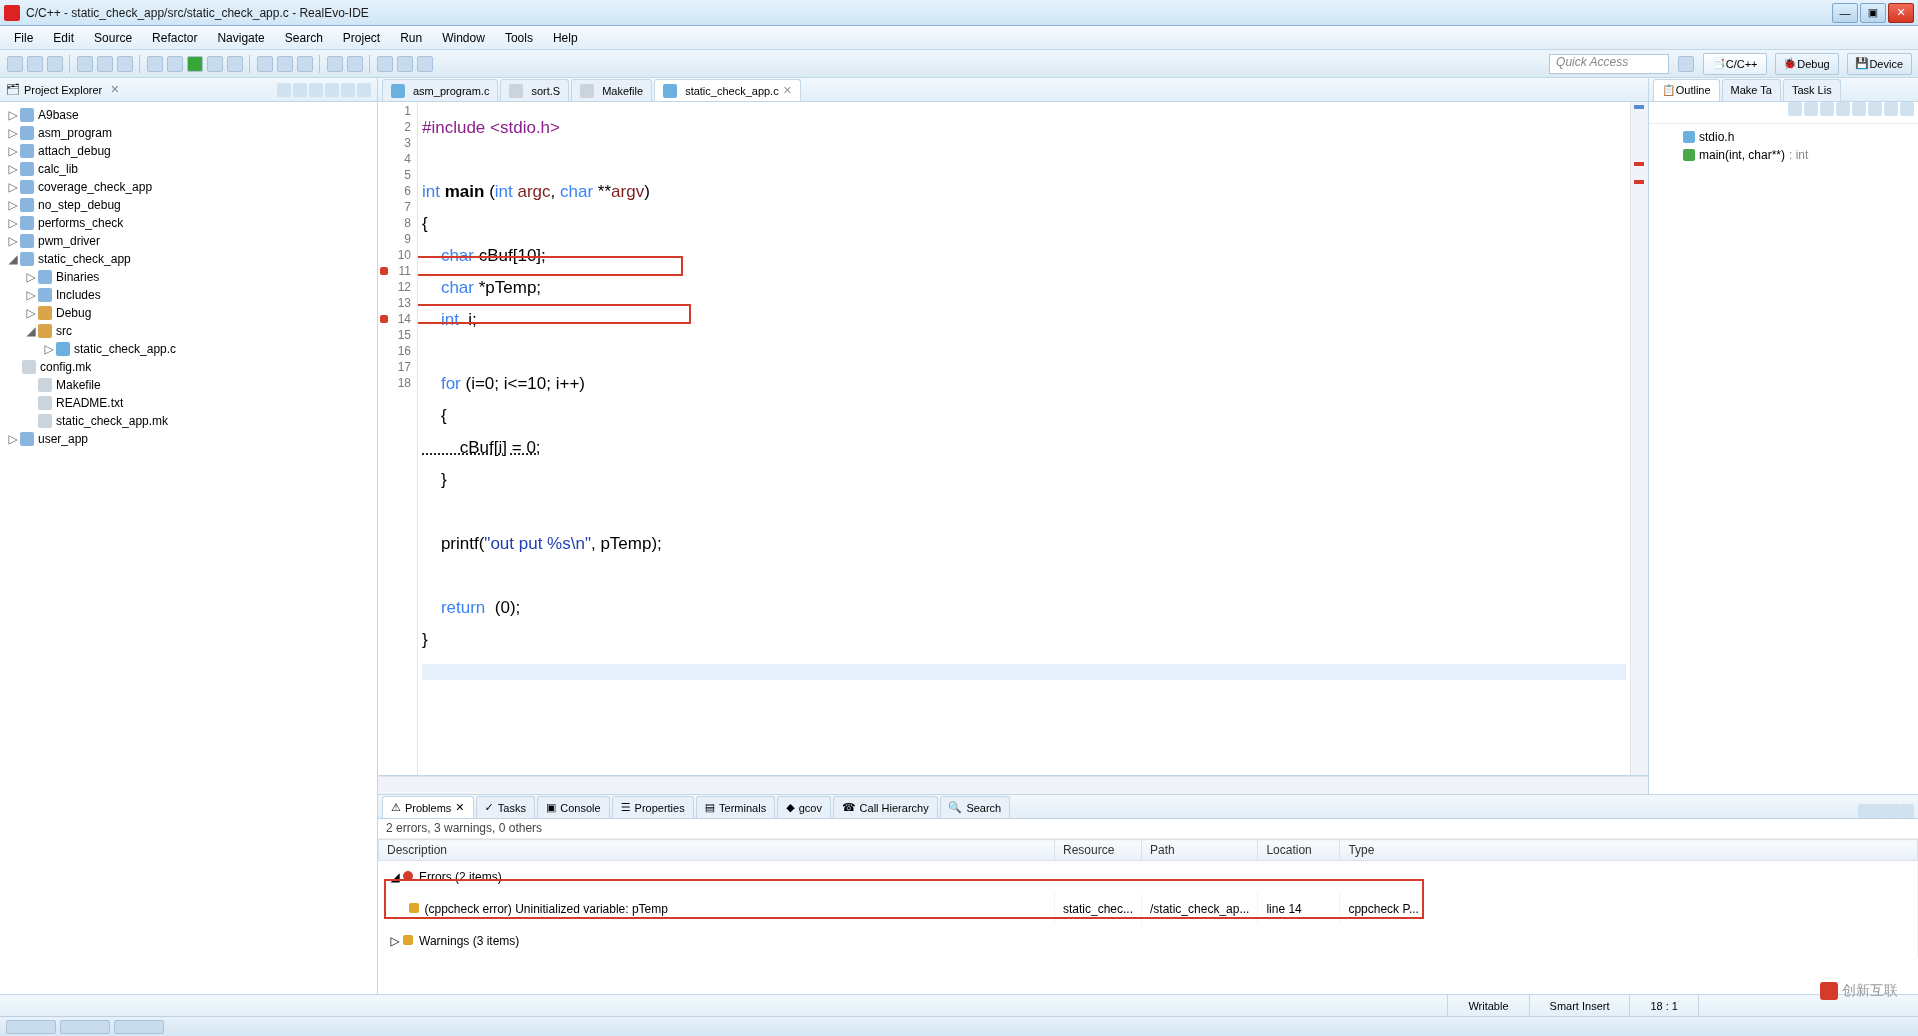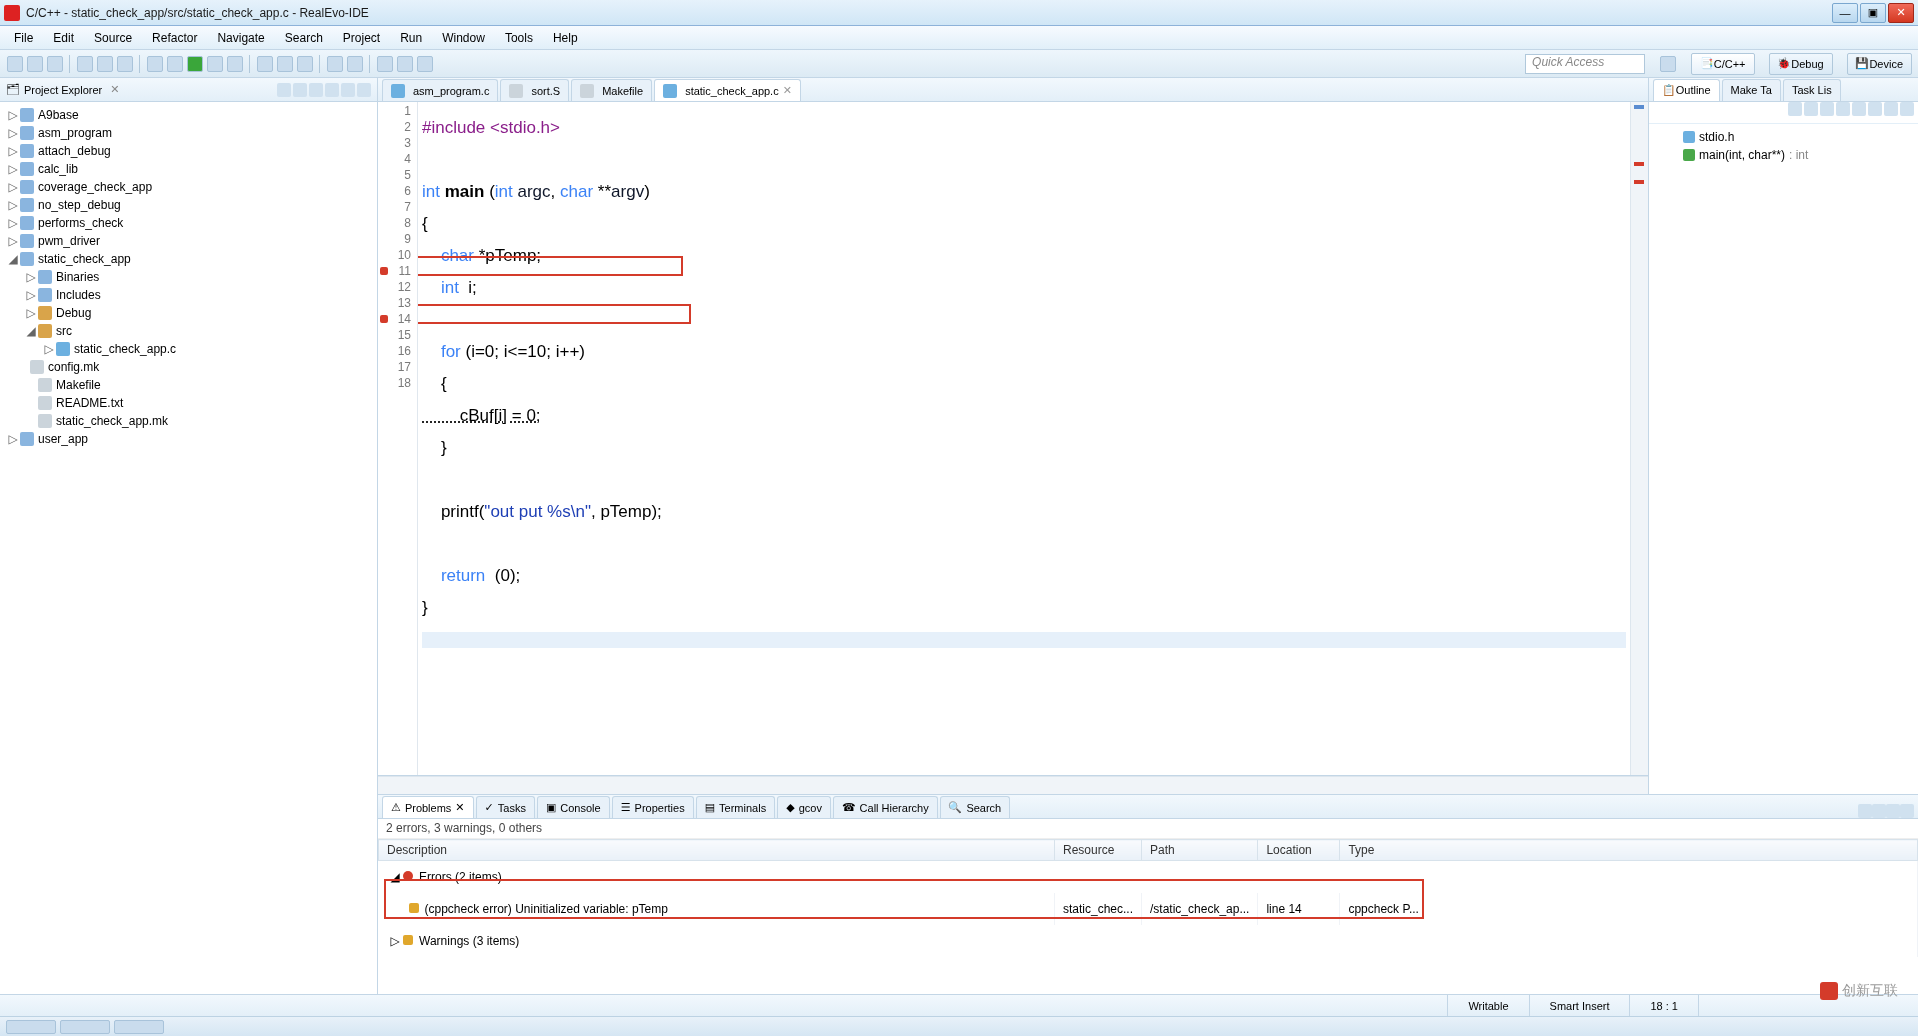--- a/index.html
+++ b/index.html
@@ -14,21 +14,21 @@
 .win-btn.close { background: linear-gradient(#f06a5a, #d43821); color: #fff; border-color: #a0281a; }
 
 
 .menubar { height: 24px; background: linear-gradient(#f7fbff, #e1eff9); border-bottom: 1px solid #c3d6e6; display: flex; align-items: center; padding: 0 4px; }
 .menubar span { padding: 4px 10px; }
 
 
 .toolbar { height: 28px; background: linear-gradient(#eef6fc, #dceaf4); border-bottom: 1px solid #c3d6e6; display: flex; align-items: center; padding: 0 6px; gap: 2px; }
 .tbtn { width: 16px; height: 16px; background: #c9dced; border: 1px solid #a8c3da; border-radius: 2px; margin: 0 1px; }
 .tsep { width: 2px; height: 18px; border-left: 1px solid #b0c8db; margin: 0 3px; }
-.toolbar .right { margin-left: auto; display: flex; align-items: center; gap: 14px; }
+.toolbar .right { margin-left: auto; display: flex; align-items: center; gap: 8px; }
 .quick-access { width: 120px; height: 20px; border: 1px solid #b0c8db; background: #fff; padding: 0 6px; color: #888; font-style: italic; }
 .perspective-btn { height: 22px; border: 1px solid #b0c8db; background: linear-gradient(#f0f7fd, #d9e9f5); padding: 0 8px; display: flex; align-items: center; border-radius: 2px; font-size: 11px; }
 .perspective-btn.active { background: linear-gradient(#fff, #e7f1fa); }
 
 
 .main { flex: 1; display: flex; min-height: 0; }
 
 
 .sidebar-left { width: 378px; border-right: 1px solid #c3d6e6; background: #fff; display: flex; flex-direction: column; }
 .view-header { height: 24px; background: linear-gradient(#f2f8fd, #e3eff8); border-bottom: 1px solid #c3d6e6; display: flex; align-items: center; padding: 0 6px; font-size: 11px; }
@@ -53,21 +53,21 @@
 .etab .tab-x { color: #999; }
 .editor-body { flex: 1; display: flex; min-height: 0; border-bottom: 1px solid #c3d6e6; position: relative; }
 .gutter { width: 40px; background: #fff; border-right: 1px solid #e0e7ee; text-align: right; font-family: "Consolas", monospace; font-size: 12px; color: #7a7a7a; padding-top: 2px; }
 .gutter div { height: 16px; padding-right: 6px; position: relative; }
 .gutter .err-marker::before { content: ""; position: absolute; left: 2px; top: 3px; width: 8px; height: 8px; background: #d43b2a; border-radius: 2px; }
 .code { flex: 1; font-family: "Consolas", monospace; font-size: 17px; padding: 2px 4px; line-height: 16px; position: relative; white-space: pre; overflow: hidden; }
 .code .line { height: 16px; position: relative; }
 .kw { color: #3b82f6; font-weight: normal; }
 .pp { color: #8a1e8a; }
 .str { color: #1e3fb5; }
-.arg { color: #0f172a; }
+.arg { color: #7f1d1d; }
 .red-box { position: absolute; border: 2px solid #d43b2a; background: transparent; pointer-events: none; }
 .editor-scroll-v { width: 18px; background: #f0f4f8; border-left: 1px solid #dde6ee; position: relative; }
 .editor-scroll-v .mark { position: absolute; left: 3px; width: 10px; height: 4px; background: #d99a2a; }
 .editor-scroll-h { height: 18px; background: #f0f4f8; border-top: 1px solid #dde6ee; }
 .cursor-line { background: #e6f0fa; }
 
 
 .sidebar-right { width: 270px; border-left: 1px solid #c3d6e6; display: flex; flex-direction: column; }
 .outline-tabs { height: 24px; background: linear-gradient(#f2f8fd, #e3eff8); border-bottom: 1px solid #c3d6e6; display: flex; align-items: center; padding: 0 4px; font-size: 11px; }
 .otab { padding: 0 8px; height: 22px; border: 1px solid #c3d6e6; border-bottom: none; background: #fff; display: flex; align-items: center; border-radius: 3px 3px 0 0; margin-right: 2px; }
@@ -252,21 +252,21 @@
         <div class="tree-row" style="padding-left: 24px;">
           <span class="tw">◢</span>
           <span class="file-icon folder-icon"></span>
           <span>src</span>
         </div>
         <div class="tree-row" style="padding-left: 42px;">
           <span class="tw">▷</span>
           <span class="file-icon file-c"></span>
           <span>static_check_app.c</span>
         </div>
-        <div class="tree-row" style="padding-left: 16px;">
+        <div class="tree-row" style="padding-left: 8px;">
           <span class="tw"></span>
           <span class="file-icon file-plain"></span>
           <span>config.mk</span>
         </div>
         <div class="tree-row" style="padding-left: 24px;">
           <span class="tw"></span>
           <span class="file-icon file-plain"></span>
           <span>Makefile</span>
         </div>
         <div class="tree-row" style="padding-left: 24px;">
@@ -328,20 +328,21 @@
               <div>15</div>
               <div>16</div>
               <div>17</div>
               <div>18</div>
             </div>
           <div class="code" id="code">
 <div class="line"><span class="pp">#include</span> <span class="pp">&lt;stdio.h&gt;</span></div>
 <div class="line"></div>
 <div class="line"><span class="kw">int</span> <span style="font-weight:bold">main</span> <span>(</span><span class="kw">int</span> <span class="arg">argc</span><span>, </span><span class="kw">char</span><span> **</span><span class="arg">argv</span><span>)</span></div>
 <div class="line">{</div>
+<div class="line"><span>    </span><span class="kw">char</span><span> cBuf[10];</span></div>
 <div class="line"><span>    </span><span class="kw">char</span><span> *pTemp;</span></div>
 <div class="line"><span>    </span><span class="kw">int</span><span>  i;</span></div>
 <div class="line"></div>
 <div class="line"><span>    </span><span class="kw">for</span><span> (i=0; i&lt;=10; i++)</span></div>
 <div class="line">    {</div>
 <div class="line" style="text-decoration-line:underline; text-decoration-style:dotted;"><span>        cBuf[i] = 0;</span></div>
 <div class="line">    }</div>
 <div class="line"></div>
 <div class="line"><span>    printf(</span><span class="str">"out put %s\n"</span><span>, pTemp);</span></div>
 <div class="line"></div>

